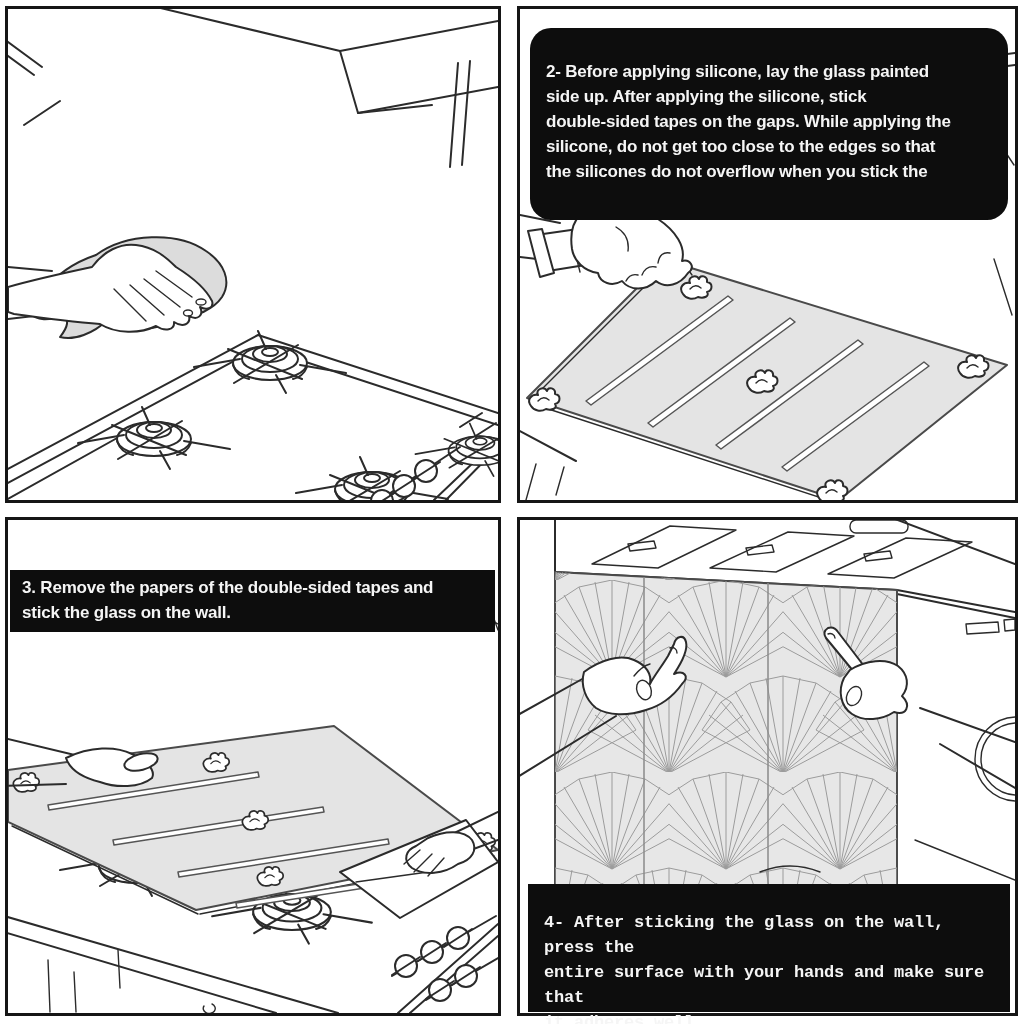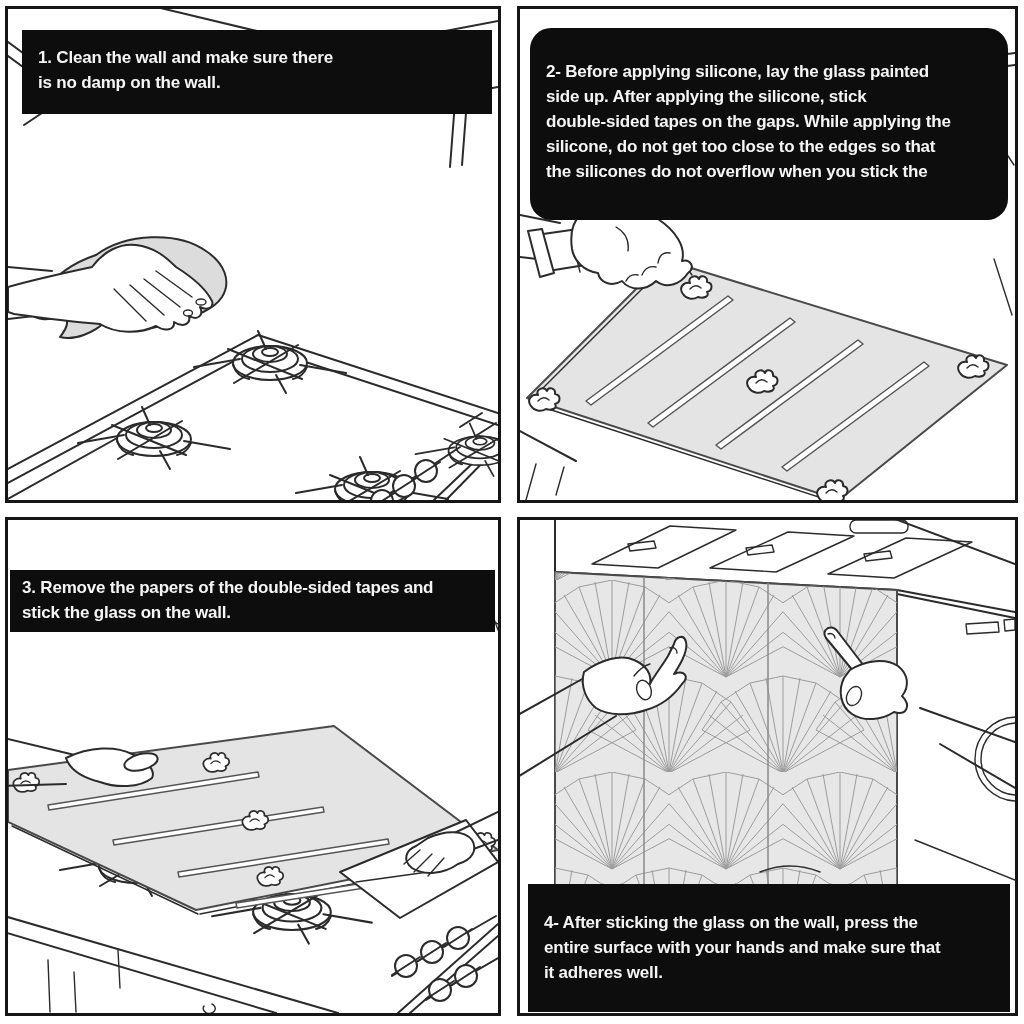--- a/index.html
+++ b/index.html
@@ -10,21 +10,21 @@
   .panel-2{left:517px;top:6px;   width:501px;height:497px;}
   .panel-3{left:5px;  top:517px; width:496px;height:499px;}
   .panel-4{left:517px;top:517px; width:501px;height:499px;}
   .illus{position:absolute;left:0;top:0;width:100%;height:100%;display:block;}
   .caption{position:absolute;background:#0d0d0d;color:#f5f5f5;
            font-weight:700;font-size:17px;line-height:25px;letter-spacing:-0.2px;
            white-space:pre-line;box-sizing:border-box;z-index:5;}
   .cap-1{left:14px;top:21px;width:470px;padding:15px 16px 19px 16px;}
   .cap-2{left:10px;top:19px;width:478px;padding:31px 16px 36px 16px;border-radius:21px;}
   .cap-3{left:2px; top:26px;width:485px;padding:5px 12px 7px 12px;margin-top:24px;}
-  .cap-4{left:8px; top:364px;width:482px;padding:26px 16px 0 16px;height:128px;}
+  .cap-4{left:8px; top:364px;width:482px;padding:26px 16px 0 16px;height:128px;font-family:Liberation Mono, monospace;}
   
   .ln{stroke:#2b2b2b;stroke-width:2;fill:none;stroke-linecap:round;stroke-linejoin:round;}
   .lt{stroke:#2b2b2b;stroke-width:1.4;fill:none;stroke-linecap:round;stroke-linejoin:round;}
   .wf{fill:#ffffff;stroke:#2b2b2b;stroke-width:2;stroke-linejoin:round;}
   .cloth{fill:#dcdcdc;stroke:#2b2b2b;stroke-width:2;stroke-linejoin:round;}
   .glass{fill:#e4e4e4;stroke:#4a4a4a;stroke-width:2;stroke-linejoin:round;}
   .tape{fill:#ffffff;stroke:#555555;stroke-width:1.5;stroke-linejoin:round;}
   .seam{stroke:#8a8a8a;stroke-width:1.5;fill:none;}
 </style>
 </head>
@@ -82,22 +82,20 @@
       </g>
       <g>
         <path class="cloth" d="M88,246 C118,224 170,222 198,242 C216,254 224,272 214,288 C206,300 188,308 170,310 C150,322 118,324 98,312 C86,324 66,332 52,328 C60,318 62,310 54,306 C42,312 28,312 22,304 C32,298 38,290 34,284 C46,268 64,254 88,246 Z"></path>
         <path class="ln" d="M0,258 L44,262 M0,310 L26,307"></path>
         <path class="wf" d="M0,278 C28,270 56,264 84,258 C96,242 112,234 128,236 C146,238 158,248 168,258 C184,268 198,280 204,292 C206,298 200,302 192,298 C196,306 190,312 181,307 C183,315 175,319 166,313 C167,321 157,323 148,317 C132,325 108,325 92,315 C64,313 34,309 6,305 L0,303 Z"></path>
         <path class="lt" d="M148,262 L184,288 M136,270 L172,298 M122,276 L156,306 M106,280 L138,312"></path>
         <ellipse class="lt" cx="193" cy="293" rx="5" ry="3"></ellipse>
         <ellipse class="lt" cx="180" cy="304" rx="4.5" ry="3"></ellipse>
       </g>
     </svg>
-    <div class="caption cap-1">1. Clean the wall and make sure there
-is no damp on the wall.</div>
   </section>
 
   <section class="panel panel-2">
     <svg class="illus" viewBox="0 0 495 491" preserveAspectRatio="none" role="img" aria-label="hand-applying-silicone-dollops-and-tapes-to-glass-panel">
       <g>
         <path class="ln" d="M26,104 L495,44 M30,116 L495,56"></path>
         <path class="lt" d="M60,140 q20,-18 44,-4 M260,112 l40,-26 M268,120 q18,-22 40,-8"></path>
         <path class="lt" d="M470,120 l24,36 M474,250 l18,56"></path>
         <path class="ln" d="M-4,420 L56,452"></path>
         <path class="lt" d="M6,491 l10,-36 M36,486 l8,-28"></path>

